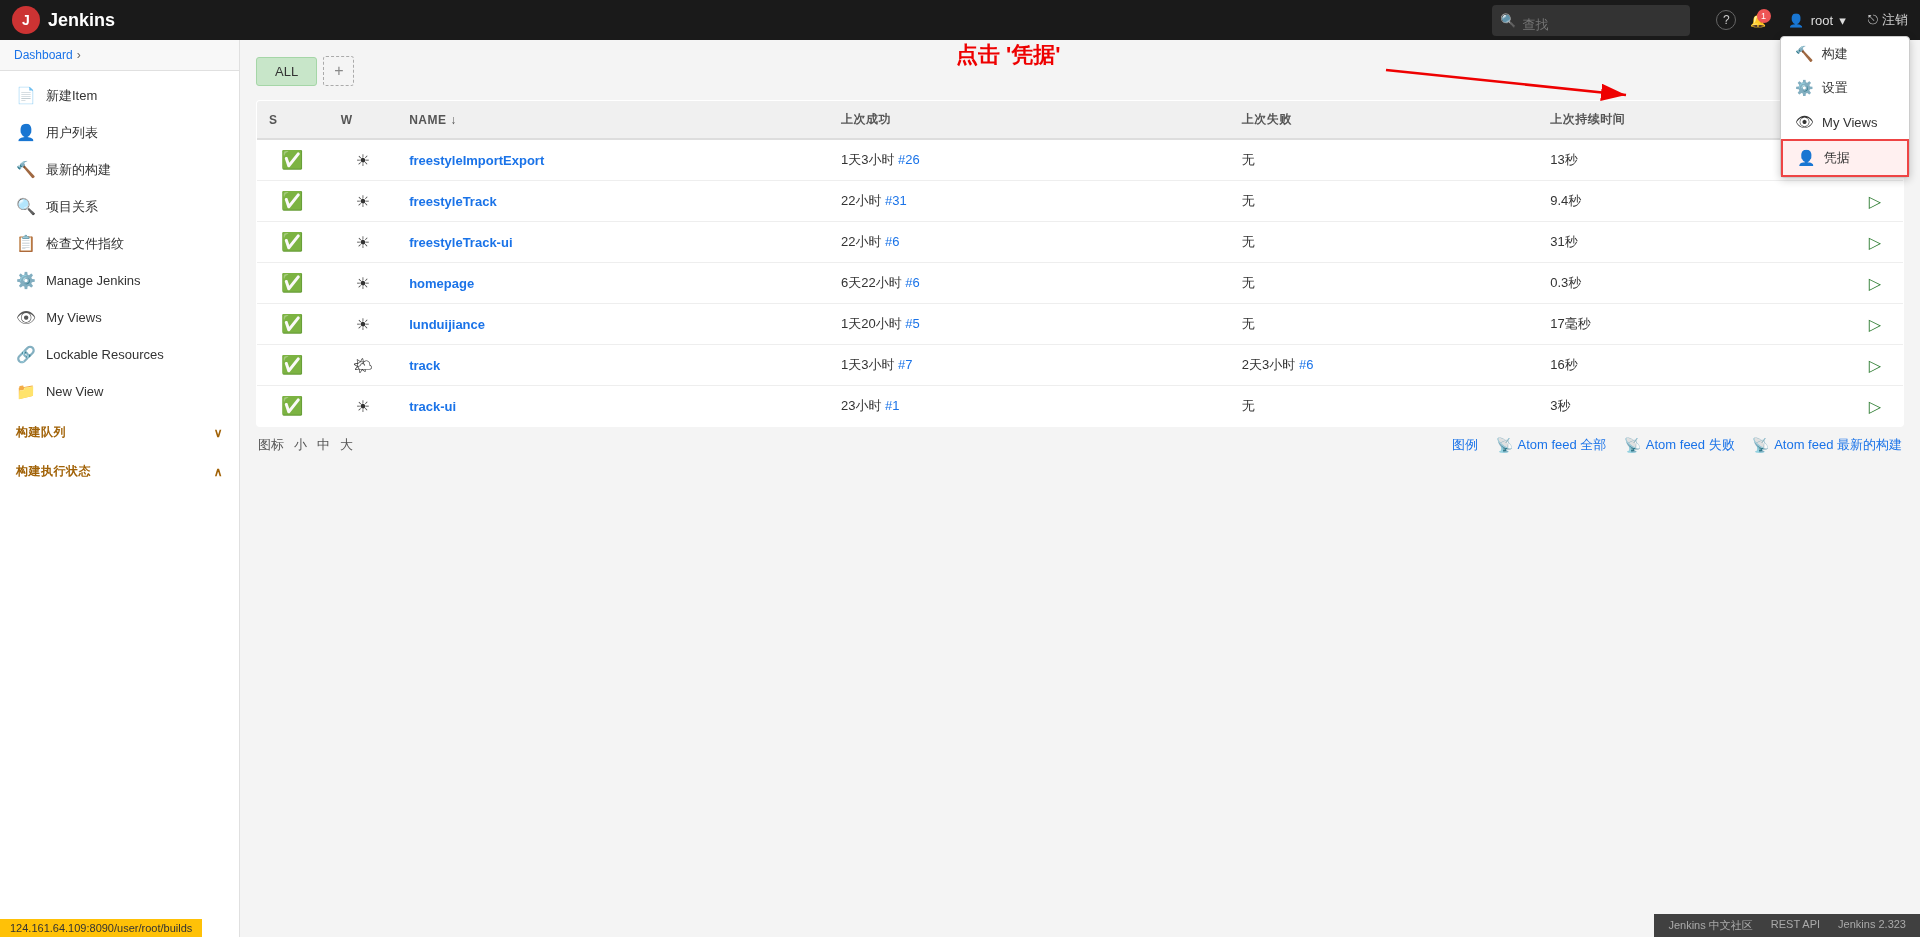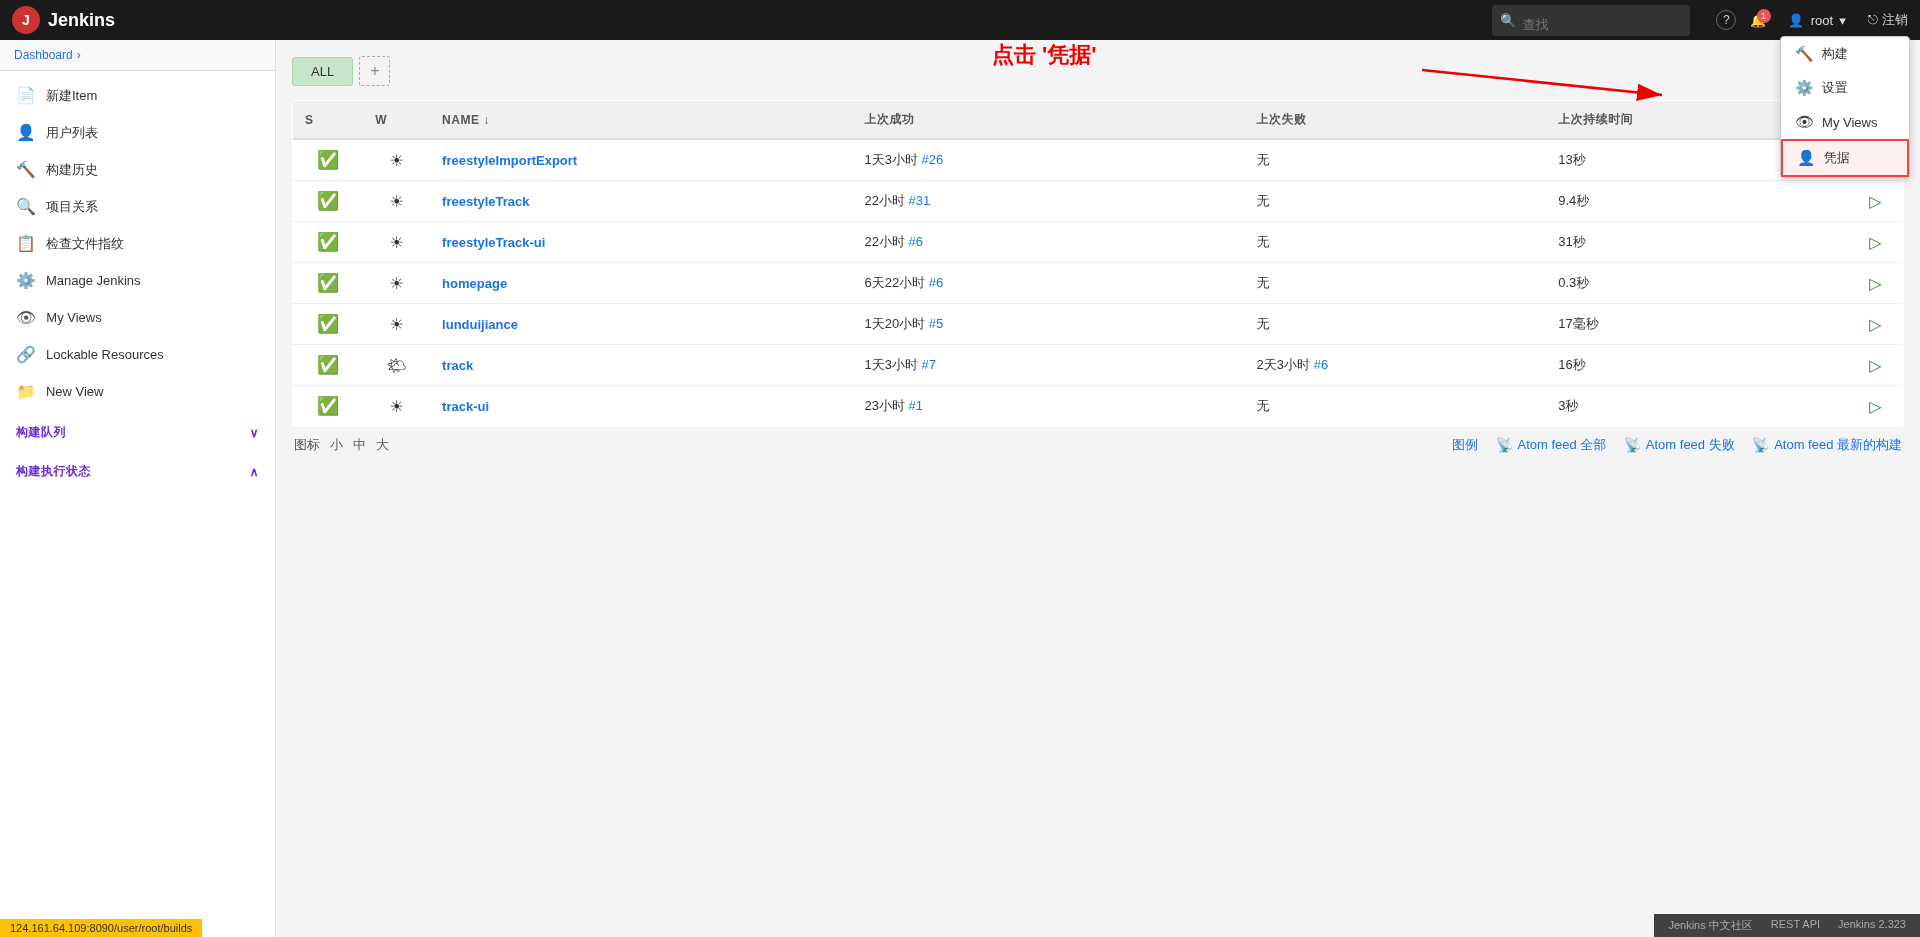--- a/index.html
+++ b/index.html
@@ -133,21 +133,21 @@
     }
 
     
     .layout {
       display: flex;
       height: calc(100vh - 40px);
     }
 
     
     .sidebar {
-      width: 276px;
+      width: 240px;
       background: #fff;
       border-right: 1px solid #e0e0e0;
       overflow-y: auto;
       flex-shrink: 0;
     }
     .breadcrumb-bar {
       background: #f8f8f8;
       border-bottom: 1px solid #e0e0e0;
       padding: 8px 14px;
       font-size: 12px;
@@ -168,21 +168,21 @@
       text-decoration: none;
       font-size: 13px;
     }
     .sidebar-item .sicon { font-size: 16px; color: #555; }
     .sidebar-section-header {
       display: flex;
       align-items: center;
       justify-content: space-between;
       padding: 8px 16px 4px;
       font-size: 12px;
-      color: #6d28d9;
+      color: #a16207;
       font-weight: bold;
       text-transform: uppercase;
       letter-spacing: 0.5px;
     }
     .sidebar-sub {
       padding: 4px 0 4px 16px;
     }
     .sidebar-sub-item {
       padding: 5px 16px;
       color: #555;
@@ -388,21 +388,21 @@
       <a class="sidebar-item">
         <span class="sicon">📄</span>
         <span>新建Item</span>
       </a>
       <a class="sidebar-item">
         <span class="sicon">👤</span>
         <span>用户列表</span>
       </a>
       <a class="sidebar-item">
         <span class="sicon">🔨</span>
-        <span>构建历史</span>
+        <span>最新的构建</span>
       </a>
       <a class="sidebar-item">
         <span class="sicon">🔍</span>
         <span>项目关系</span>
       </a>
       <a class="sidebar-item">
         <span class="sicon">📋</span>
         <span>检查文件指纹</span>
       </a>
       <a class="sidebar-item">

